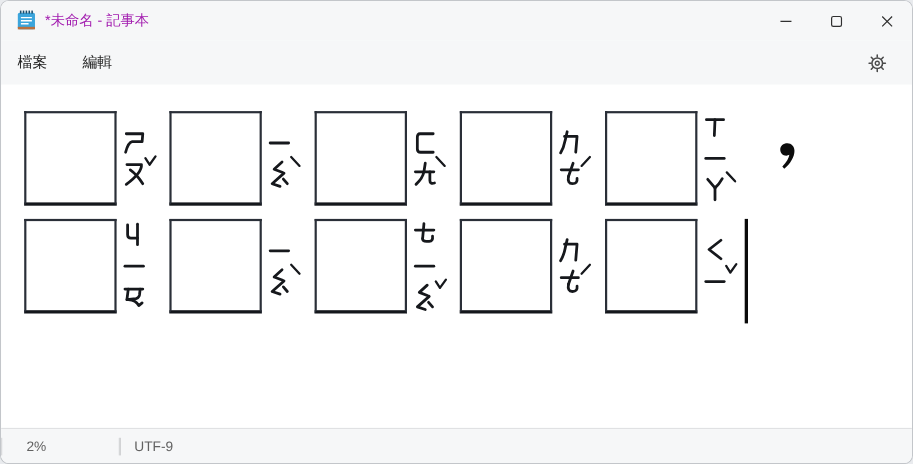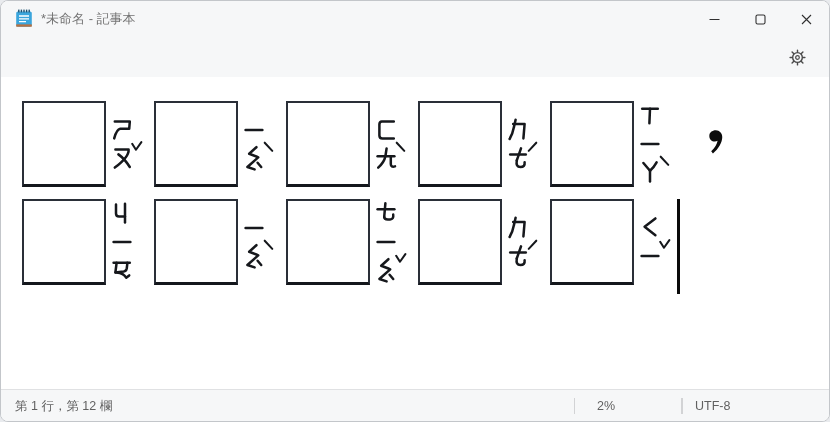--- a/index.html
+++ b/index.html
@@ -1,21 +1,21 @@
 <!DOCTYPE html>
 <html><head>
 <meta charset="utf-8">
 <style>
   html,body{margin:0;padding:0;}
   body{width:830px;height:422px;background:#e9ebee;font-family:"Liberation Sans","DejaVu Sans",sans-serif;}
   .window{width:828px;height:420px;border:1px solid #c3c6ca;border-radius:8px;overflow:hidden;background:#fff;position:relative;}
   
   .titlebar{height:36px;background:#f6f7f8;display:flex;align-items:center;}
   .app-icon{margin-left:14px;flex:none;display:flex;}
-  .title-text{margin-left:8px;font-size:13px;color:#737373;white-space:nowrap;}
+  .title-text{margin-left:8px;font-size:13px;color:#a21caf;white-space:nowrap;}
   .tb-spacer{flex:1;}
   .winbtn{width:46px;height:35px;border:none;background:transparent;display:flex;align-items:center;justify-content:center;padding:0;cursor:default;}
   
   .menubar{height:40px;background:#f6f7f8;display:flex;align-items:center;padding:0 8px 0 6px;}
   .menu-item{border:none;background:transparent;font-family:inherit;font-size:13.5px;color:#1f1f1f;padding:7px 9px;margin-right:14px;border-radius:5px;}
   .mb-spacer{flex:1;}
   .settings-btn{border:none;background:transparent;width:36px;height:32px;display:flex;align-items:center;justify-content:center;border-radius:5px;margin-right:6px;padding:0;}
   
   .editor{background:#ffffff;height:312px;padding:24px 0 0 21px;box-sizing:border-box;overflow:hidden;}
   .text-line{display:flex;align-items:flex-start;height:98px;}
@@ -71,20 +71,22 @@
       </svg>
     </button>
     <button class="winbtn">
       <svg width="11" height="11" viewBox="0 0 11 11">
         <path d="M1 1 L10 10 M10 1 L1 10" stroke="#303030" stroke-width="1.1" fill="none"></path>
       </svg>
     </button>
   </div>
 
   <div class="menubar">
+    <button class="menu-item"><span>檔案</span></button>
+    <button class="menu-item"><span>編輯</span></button>
     <span class="mb-spacer"></span>
     <button class="settings-btn">
       <svg width="19" height="19" viewBox="0 0 20 20">
         <circle cx="10" cy="10" r="5.1" fill="none" stroke="#4b4b4b" stroke-width="1.5"></circle>
         <circle cx="10" cy="10" r="1.9" fill="none" stroke="#4b4b4b" stroke-width="1.3"></circle>
         <path d="M15.9 10 L17.8 10 M10 2.2 L10 4.1 M4.1 10 L2.2 10 M10 15.9 L10 17.8
                  M14.1 5.9 L15.7 4.3 M14.1 14.1 L15.7 15.7 M5.9 5.9 L4.3 4.3 M5.9 14.1 L4.3 15.7" stroke="#4b4b4b" stroke-width="1.5" fill="none" stroke-linecap="round"></path>
       </svg>
     </button>
   </div>
@@ -266,21 +268,20 @@
             <svg viewBox="0 0 12 12" width="13" height="13" class="tone" style="top: 24px;">
               <path d="M2 3.5 L5.5 9 L10.5 2" fill="none" stroke="#16181c" stroke-width="1.9" stroke-linecap="round" stroke-linejoin="round"></path>
             </svg>
           </div>
         </div>
         <div class="caret"></div>
       </div>
     </div>
 
   <div class="statusbar">
-    <span class="sb-left">第 1 行，第 12 欄</span>
     <span class="sb-sep"></span>
     <span class="sb-cell sb-zoom">2%</span>
     <span class="sb-sep"></span>
     <span class="sb-sep"></span>
-    <span class="sb-cell sb-enc">UTF-8</span>
+    <span class="sb-cell sb-enc">UTF-9</span>
   </div>
 
 </div>
 
 </body></html>

